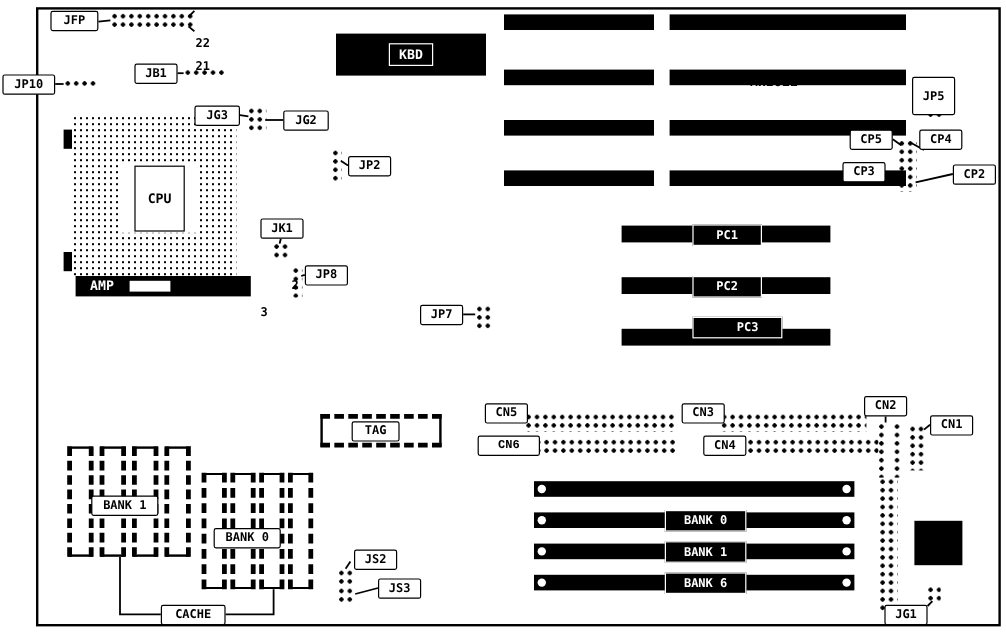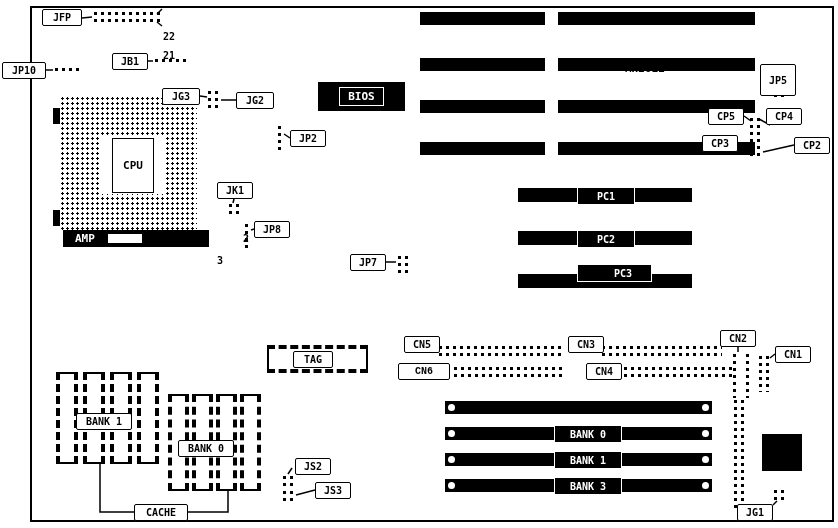--- a/index.html
+++ b/index.html
@@ -91,22 +91,22 @@
   <div class="pins" style="left:153px;top:57px;width:35px;height:8px;"></div>
 
   <div class="callout" style="left:162px;top:88px;width:38px;height:17px;">
     <span>JG3</span>
   </div>
   <div class="pins" style="left:206px;top:89px;width:16px;height:21px;"></div>
   <div class="callout" style="left:236px;top:92px;width:38px;height:17px;">
     <span>JG2</span>
   </div>
 
-  <div class="blackbox" style="left:318px;top:82px;width:87px;height:29px;">
-    <div class="inv-label-inline">BIOS</div>
+  <div class="blackbox" style="left:280px;top:28px;width:125px;height:35px;">
+    <div class="inv-label-inline">KBD</div>
   </div>
 
   <div class="pins" style="left:276px;top:124px;width:9px;height:27px;"></div>
   <div class="callout" style="left:290px;top:130px;width:36px;height:17px;">
     <span>JP2</span>
   </div>
 
   <div class="tab" style="left:53px;top:108px;width:7px;height:16px;"></div>
   <div class="tab" style="left:53px;top:210px;width:7px;height:16px;"></div>
   <div class="cpu-socket" style="left:60px;top:96px;width:137px;height:134px;">
@@ -244,21 +244,21 @@
   <div class="slot" style="left:445px;top:453px;width:267px;height:13px;">
     <div class="simm-hole" style="left:3px;"></div>
     <div class="simm-hole" style="right:3px;"></div>
   </div>
   <div class="slot" style="left:445px;top:479px;width:267px;height:13px;">
     <div class="simm-hole" style="left:3px;"></div>
     <div class="simm-hole" style="right:3px;"></div>
   </div>
   <div class="inv-label" style="left:554px;top:425px;width:66px;height:16px;">BANK 0</div>
   <div class="inv-label" style="left:554px;top:451px;width:66px;height:16px;">BANK 1</div>
-  <div class="inv-label" style="left:554px;top:477px;width:66px;height:16px;">BANK 3</div>
+  <div class="inv-label" style="left:554px;top:477px;width:66px;height:16px;">BANK 6</div>
 
   <div class="pins" style="left:732px;top:398px;width:16px;height:112px;"></div>
   <div class="blackbox" style="left:762px;top:434px;width:40px;height:37px;"></div>
   <div class="pins" style="left:772px;top:488px;width:12px;height:14px;"></div>
   <div class="callout" style="left:737px;top:504px;width:36px;height:17px;">
     <span>JG1</span>
   </div>
 
 </div>
 

